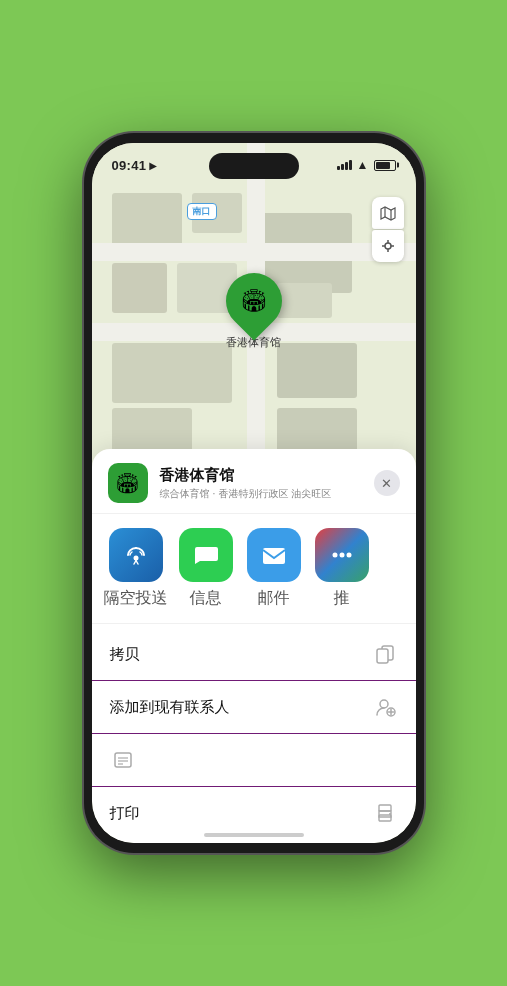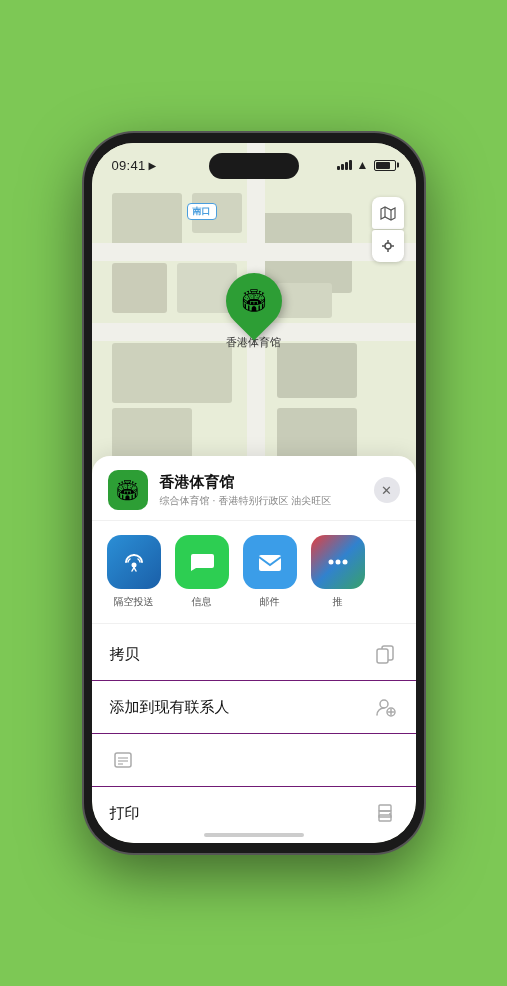--- a/index.html
+++ b/index.html
@@ -56,21 +56,21 @@
       height: 44px;
       display: flex;
       align-items: center;
       justify-content: space-between;
       padding: 0 20px;
       z-index: 50;
     }
 
     .status-time {
       font-size: 13px;
-      font-weight: 400;
+      font-weight: 700;
       color: #222;
       letter-spacing: 0.3px;
     }
 
     .status-icons {
       display: flex;
       align-items: center;
       gap: 5px;
     }
 
@@ -345,21 +345,21 @@
       padding: 6px 4px 4px;
       width: 100%;
     }
 
     .share-icon.more {
       background: linear-gradient(135deg, #e53e3e, #3182ce, #38a169);
       position: relative;
     }
 
     .share-label {
-      font-size: 10px;
+      font-size: 16px;
       color: #555;
       text-align: center;
     }
 
     
     .action-list {
       padding: 4px 0;
     }
 
     .action-item {

